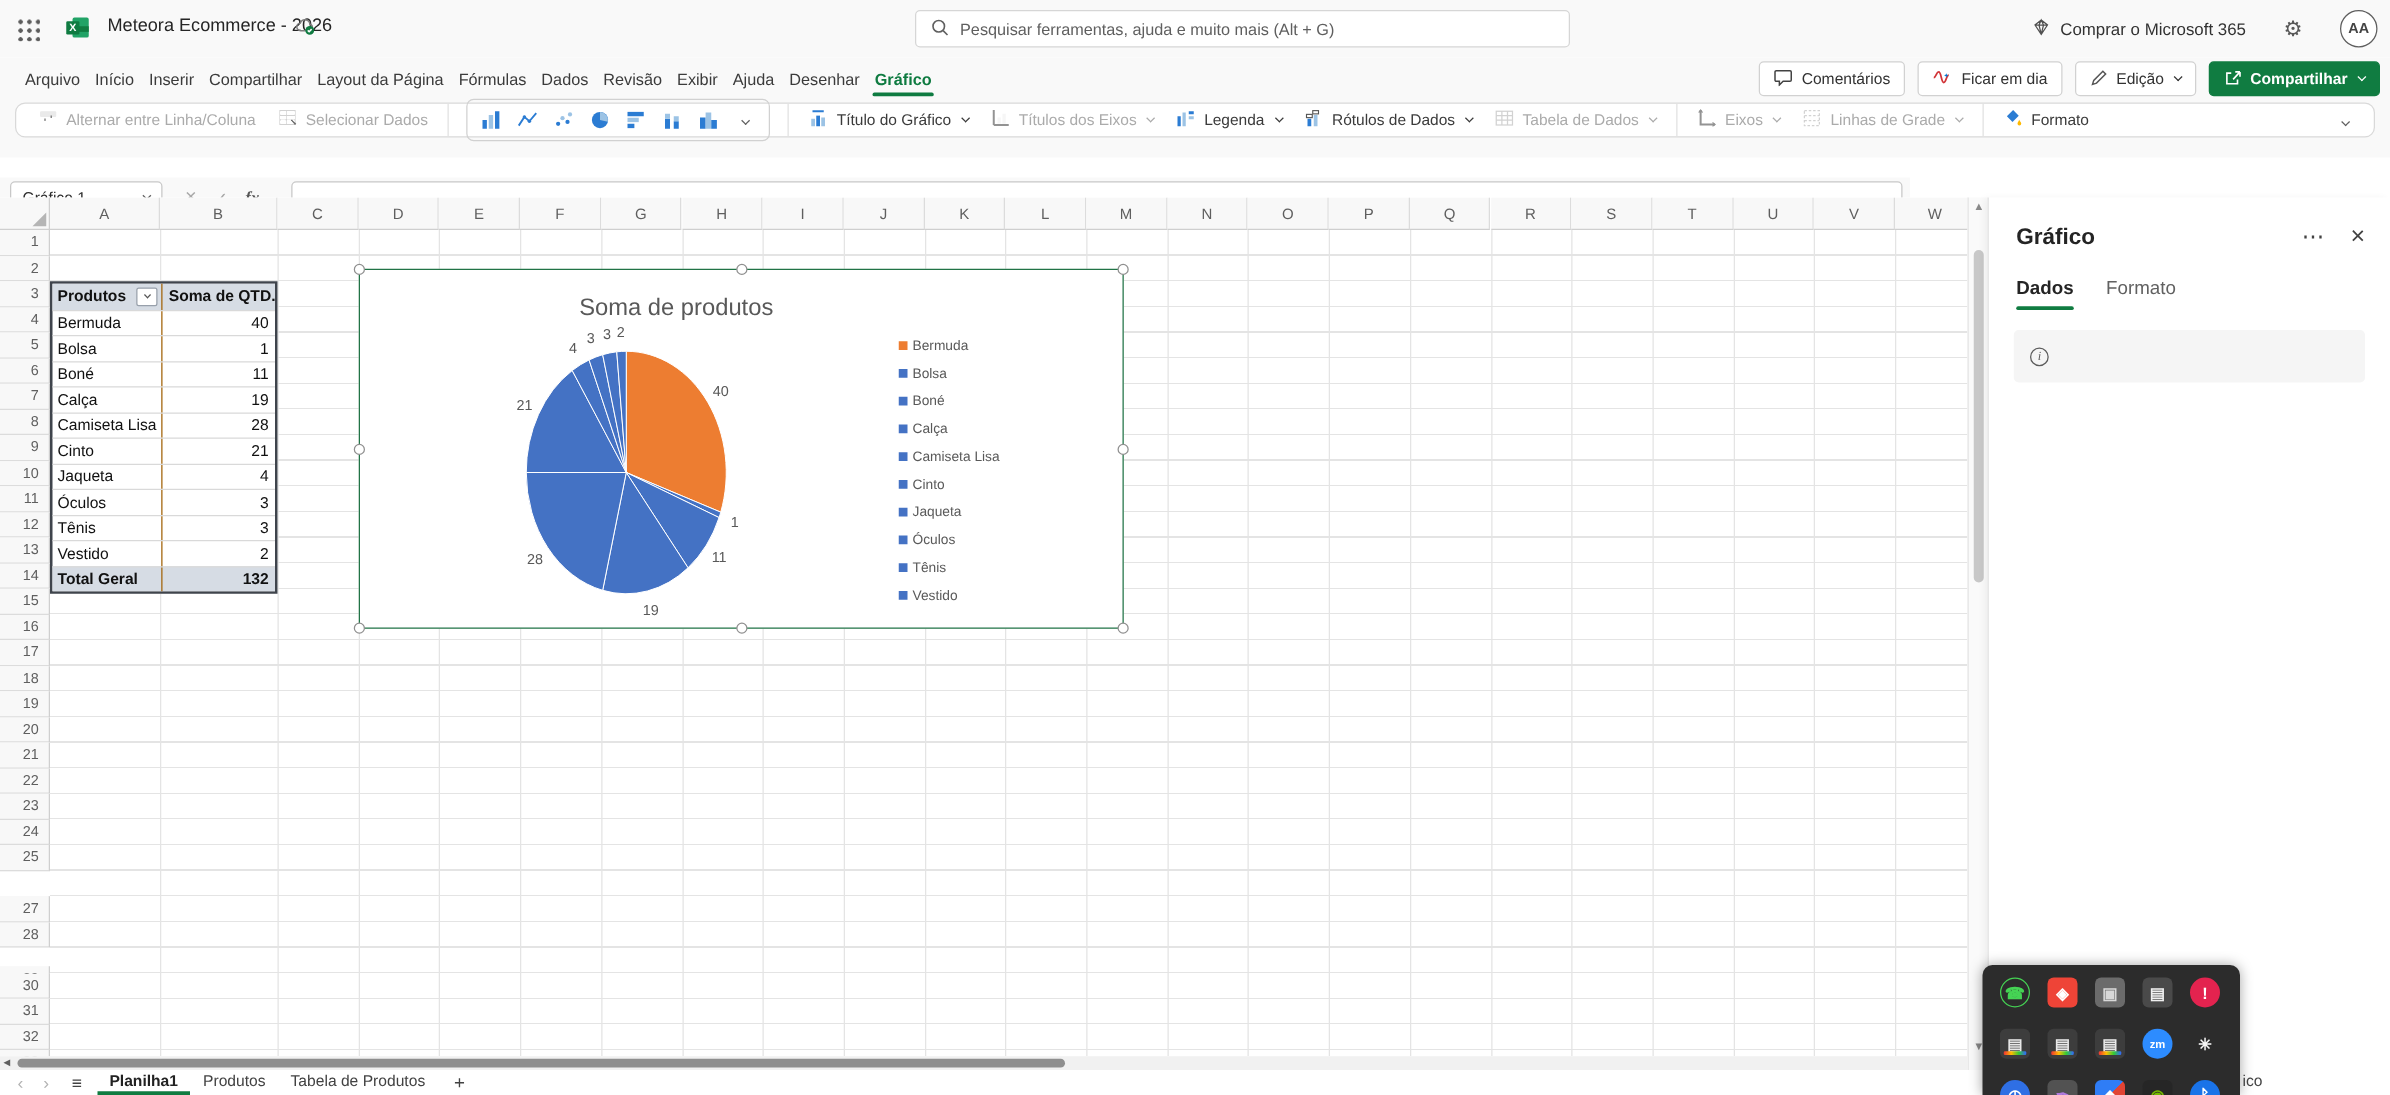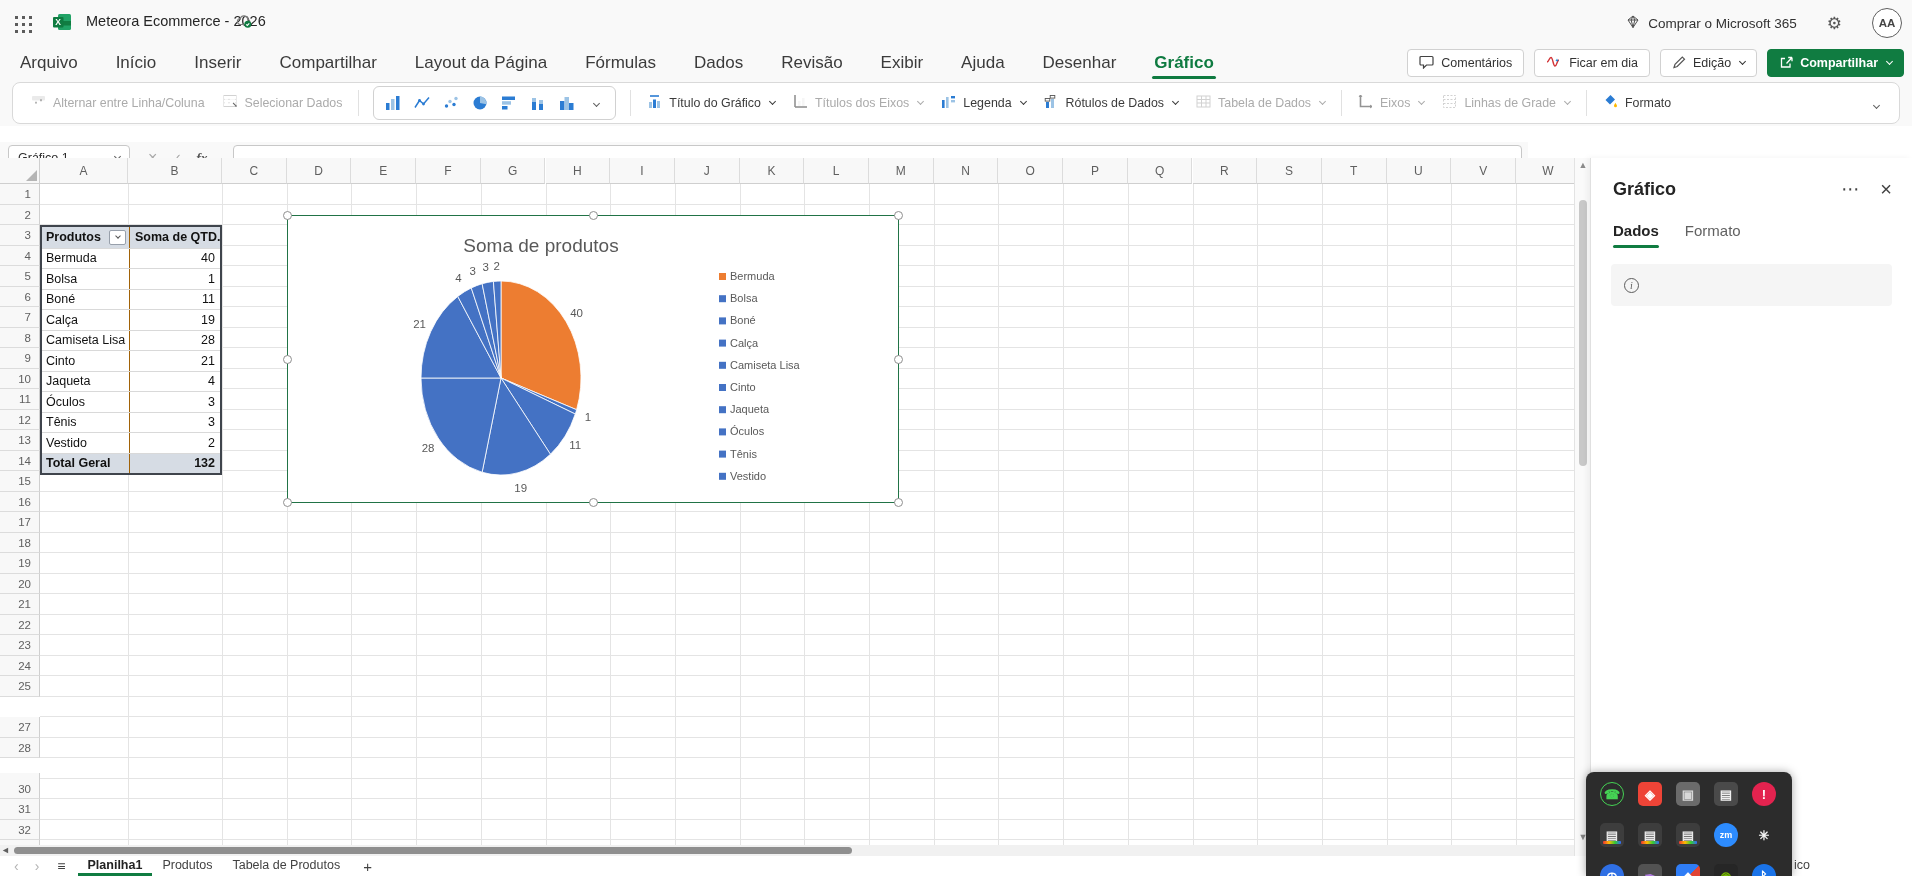--- a/index.html
+++ b/index.html
@@ -14,31 +14,31 @@
   .doc-title{position:absolute;left:86px;top:13px;font-size:14.5px;color:#252525}
   .autosave{position:absolute;left:236px;top:13px}
   .searchbox{position:absolute;left:732px;top:8px;width:524px;height:30px;background:#fff;border:1px solid #d6d6d6;border-radius:4px;display:flex;align-items:center;gap:9px;padding:0 12px;color:#5f5f5f;font-size:13px}
   .top-right{position:absolute;right:10px;top:0;height:46px;display:flex;align-items:center;gap:30px}
   .buy{display:flex;align-items:center;gap:7px;font-size:13.5px;color:#323232;cursor:pointer}
   .gear{font-size:17px;color:#585858;cursor:pointer}
   .avatar{width:30px;height:30px;border-radius:50%;border:1.6px solid #5f5f5f;display:flex;align-items:center;justify-content:center;font-size:11.5px;font-weight:700;color:#444;background:#fff;cursor:pointer}
 
   
   .menubar{position:absolute;left:0;top:46px;width:1912px;height:34px;background:#f9f9f9;display:flex;align-items:center}
-  .menu-items{display:flex;align-items:center;gap:38px;margin-left:20px;font-size:17px;color:#3b3b3b}
+  .menu-items{display:flex;align-items:center;gap:12px;margin-left:20px;font-size:13px;color:#3b3b3b}
   .menu-item{cursor:pointer;position:relative;padding:6px 0;white-space:nowrap}
   .menu-item.active{color:#0f7b41;font-weight:700}
   .menu-item.active::after{content:"";position:absolute;left:-2px;right:-2px;bottom:0;height:3px;border-radius:2px;background:#0f7b41}
   .menu-right{position:absolute;right:8px;top:3px;display:flex;gap:10px;align-items:center}
   .mbtn{height:28px;display:flex;align-items:center;gap:7px;padding:0 11px;border:1px solid #d1d1d1;border-radius:4px;background:#fff;font-size:12.5px;color:#323232;cursor:pointer;white-space:nowrap}
   .mbtn.share{background:#107c41;border-color:#107c41;color:#fff;font-weight:600}
 
   
   .ribbonwrap{position:absolute;left:0;top:80px;width:1912px;height:46px;background:#f9f9f9}
-  .ribbon{position:absolute;left:12px;right:12px;top:2px;height:42px;background:#fff;border:1px solid #d9d9d9;border-radius:8px;display:flex;align-items:center;padding:0 10px;gap:2px}
+  .ribbon{position:absolute;left:12px;right:12px;top:2px;height:28px;background:#fff;border:1px solid #d9d9d9;border-radius:8px;display:flex;align-items:center;padding:0 10px;gap:2px}
   .rbtn{display:flex;align-items:center;gap:7px;padding:0 8px;height:32px;border-radius:4px;font-size:12.4px;color:#3b3b3b;cursor:pointer;white-space:nowrap}
   .rbtn.dis{color:#ababab;cursor:default}
   .rbtn.dis svg{filter:grayscale(1) brightness(1.3)}
   .rdiv{width:1px;height:26px;background:#e1e1e1;margin:0 6px;flex:none}
   .gallery{display:flex;align-items:center;gap:5px;border:1px solid #d1d1d1;border-radius:6px;height:34px;padding:0 7px;margin:0 6px}
   .gic{width:24px;height:24px;display:flex;align-items:center;justify-content:center;border-radius:4px;cursor:pointer}
   .collapse-chev{margin-left:auto;color:#5f5f5f;padding:6px 10px;cursor:pointer}
   .chev{width:5px;height:5px;border-right:1.4px solid currentColor;border-bottom:1.4px solid currentColor;display:inline-block;transform:rotate(45deg);margin:-3px 0 0 2px;flex:none}
 
   
@@ -126,20 +126,27 @@
         </svg>
     </span>
     <span class="doc-title">Meteora Ecommerce - 2026</span>
     <span class="autosave">
       <svg width="17" height="16">
           <path d="M4.6 11.5a3 3 0 0 1-.3-6A3.9 3.9 0 0 1 11.9 6.4 2.6 2.6 0 0 1 11.6 11.5z" fill="none" stroke="#7d7d7d" stroke-width="1.2"></path>
           <circle cx="11.8" cy="11.3" r="3.5" fill="#0f7b41"></circle>
           <path d="M10.2 11.3l1.1 1.1 2-2.1" stroke="#fff" stroke-width="1.2" fill="none"></path>
         </svg>
     </span>
+    <div class="searchbox">
+      <span><svg width="14" height="14">
+            <circle cx="6" cy="6" r="4.6" fill="none" stroke="#5f5f5f" stroke-width="1.3"></circle>
+            <line x1="9.5" y1="9.5" x2="13" y2="13" stroke="#5f5f5f" stroke-width="1.3"></line>
+          </svg></span>
+      <span>Pesquisar ferramentas, ajuda e muito mais (Alt + G)</span>
+    </div>
     <div class="top-right">
       <span class="buy">
         <span><svg width="16" height="15">
               <path d="M8 2L13 6L8 13.5L3 6Z M3 6h10 M8 2L6.2 6L8 13.5L9.8 6Z" stroke="#515151" stroke-width="1" fill="none"></path>
             </svg></span>
         <span>Comprar o Microsoft 365</span>
       </span>
       <span class="gear">⚙</span>
       <span class="avatar">AA</span>
     </div>

